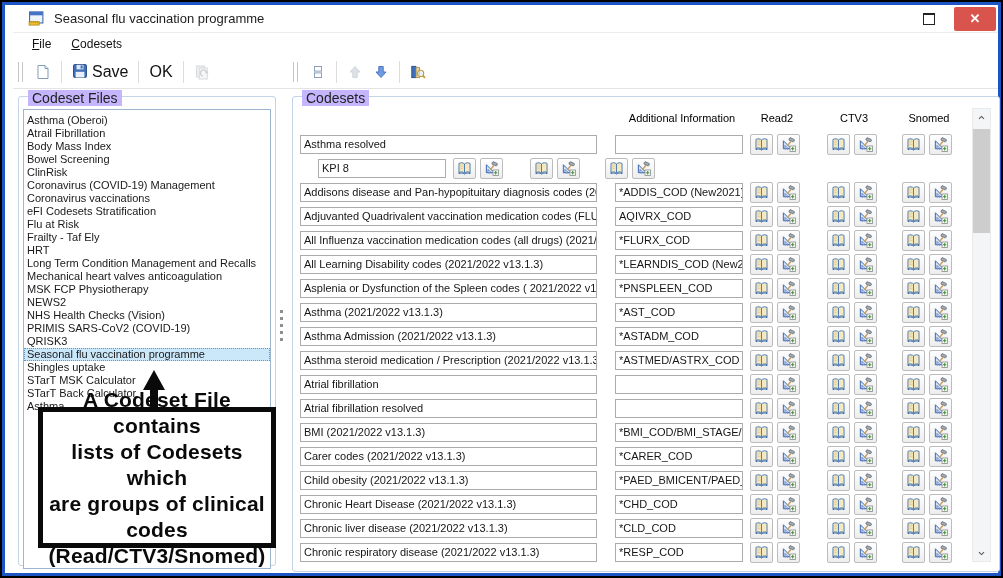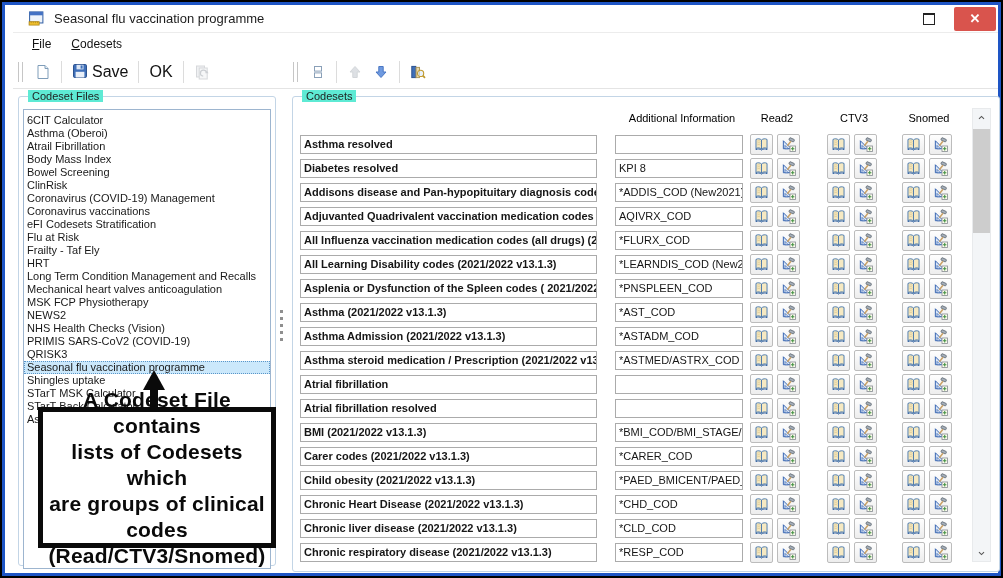--- a/index.html
+++ b/index.html
@@ -30,39 +30,39 @@
   .tgroup{position:absolute;top:0;height:31px;display:flex;align-items:center;}
   .grip{width:3px;height:20px;border-left:1px solid #c6c6c6;border-right:1px solid #c6c6c6;margin-right:7px;}
   .tsep{width:1px;height:22px;background:#dcdcdc;margin:0 5px;}
   .tbtn{display:flex;align-items:flex-start;gap:4px;border:none;background:transparent;
         font-size:16px;color:#111;padding:3px 5px;}
   .tbtn svg{width:16px;height:16px;}
   .disabled{opacity:.5;}
 
   
   .groupbox{position:absolute;border:1px solid #c3d5e6;border-radius:3px;background:#fff;}
-  .grouplabel{position:absolute;top:-7px;left:9px;background:#5eead4;padding:0 4px;font-size:11px;color:#1f1f1f;}
+  .grouplabel{position:absolute;top:-7px;left:9px;background:#c4b5fd;padding:0 4px;font-size:14px;color:#1f1f1f;}
 
   
   .listbox{position:absolute;left:4px;top:12px;width:246px;height:454px;border:1px solid #9db5cf;
            background:#fff;overflow:hidden;padding-top:4px;box-sizing:content-box;}
   .litem{font-size:11px;line-height:13px;height:13px;padding:0 3px;white-space:nowrap;color:#191919;}
   .litem.selected{background:#cbe8fb;outline:1px dotted #5a96c8;outline-offset:-1px;}
 
   
   .splitter{position:absolute;left:272px;top:310px;display:flex;flex-direction:column;gap:4px;}
   .splitter i{width:3px;height:3px;background:#8f8f8f;display:block;}
 
   
   .colhead{position:absolute;top:112px;font-size:11px;color:#000;text-align:center;white-space:nowrap;}
   .rows{position:absolute;left:292px;top:132px;width:660px;}
   .crow{display:flex;align-items:center;height:24px;}
   .tbox{box-sizing:border-box;height:19px;border:1px solid #ababab;background:#fff;
         font-size:11px;line-height:17px;padding:0 3px;white-space:nowrap;overflow:hidden;color:#161616;}
-  .tbox.name{width:297px;font-weight:bold;}
+  .tbox.name{width:297px;}
   .tbox.info{width:128px;}
   .s18{width:18px;flex:none;} .s7{width:7px;flex:none;} .s27{width:27px;flex:none;} .s25{width:25px;flex:none;} .s4{width:4px;flex:none;}
   .ibtn{box-sizing:border-box;width:23px;height:21px;flex:none;border:1px solid #bcbcbc;border-radius:2px;
         background:linear-gradient(#fefefe,#ededed);display:flex;align-items:center;justify-content:center;padding:0;}
   .ibtn svg{width:15px;height:15px;}
 
   
   .vscroll{position:absolute;left:964px;top:108px;width:19px;height:454px;background:#f3f5f7;border:1px solid #e8eaec;box-sizing:border-box;}
   .sbtn{position:absolute;left:0;width:17px;height:16px;background:#f3f5f7;border:none;display:flex;align-items:center;justify-content:center;padding:0;}
   .sbtn.up{top:0;} .sbtn.down{bottom:0;}
@@ -217,21 +217,20 @@
             <use href="#i-searchbooks"></use>
           </svg>
         </button>
     </div>
   </div>
 
   <div class="groupbox" style="left:10px;top:96px;width:256px;height:468px;">
     <span class="grouplabel">Codeset Files</span>
     <div class="listbox">
 
-        <div class="litem">6CIT Calculator</div>
 
         <div class="litem">Asthma (Oberoi)</div>
 
         <div class="litem">Atrail Fibrillation</div>
 
         <div class="litem">Body Mass Index</div>
 
         <div class="litem">Bowel Screening</div>
 
         <div class="litem">ClinRisk</div>
@@ -329,21 +328,20 @@
         </button>
         <div class="s4"></div>
         <button class="ibtn">
           <svg>
             <use href="#i-build"></use>
           </svg>
         </button>
       </div>
 
       <div class="crow">
-        <div class="tbox name">Diabetes resolved</div>
         <div class="s18"></div>
         <div class="tbox info">KPI 8</div>
         <div class="s7"></div>
         <button class="ibtn">
           <svg>
             <use href="#i-book"></use>
           </svg>
         </button>
         <div class="s4"></div>
         <button class="ibtn">

